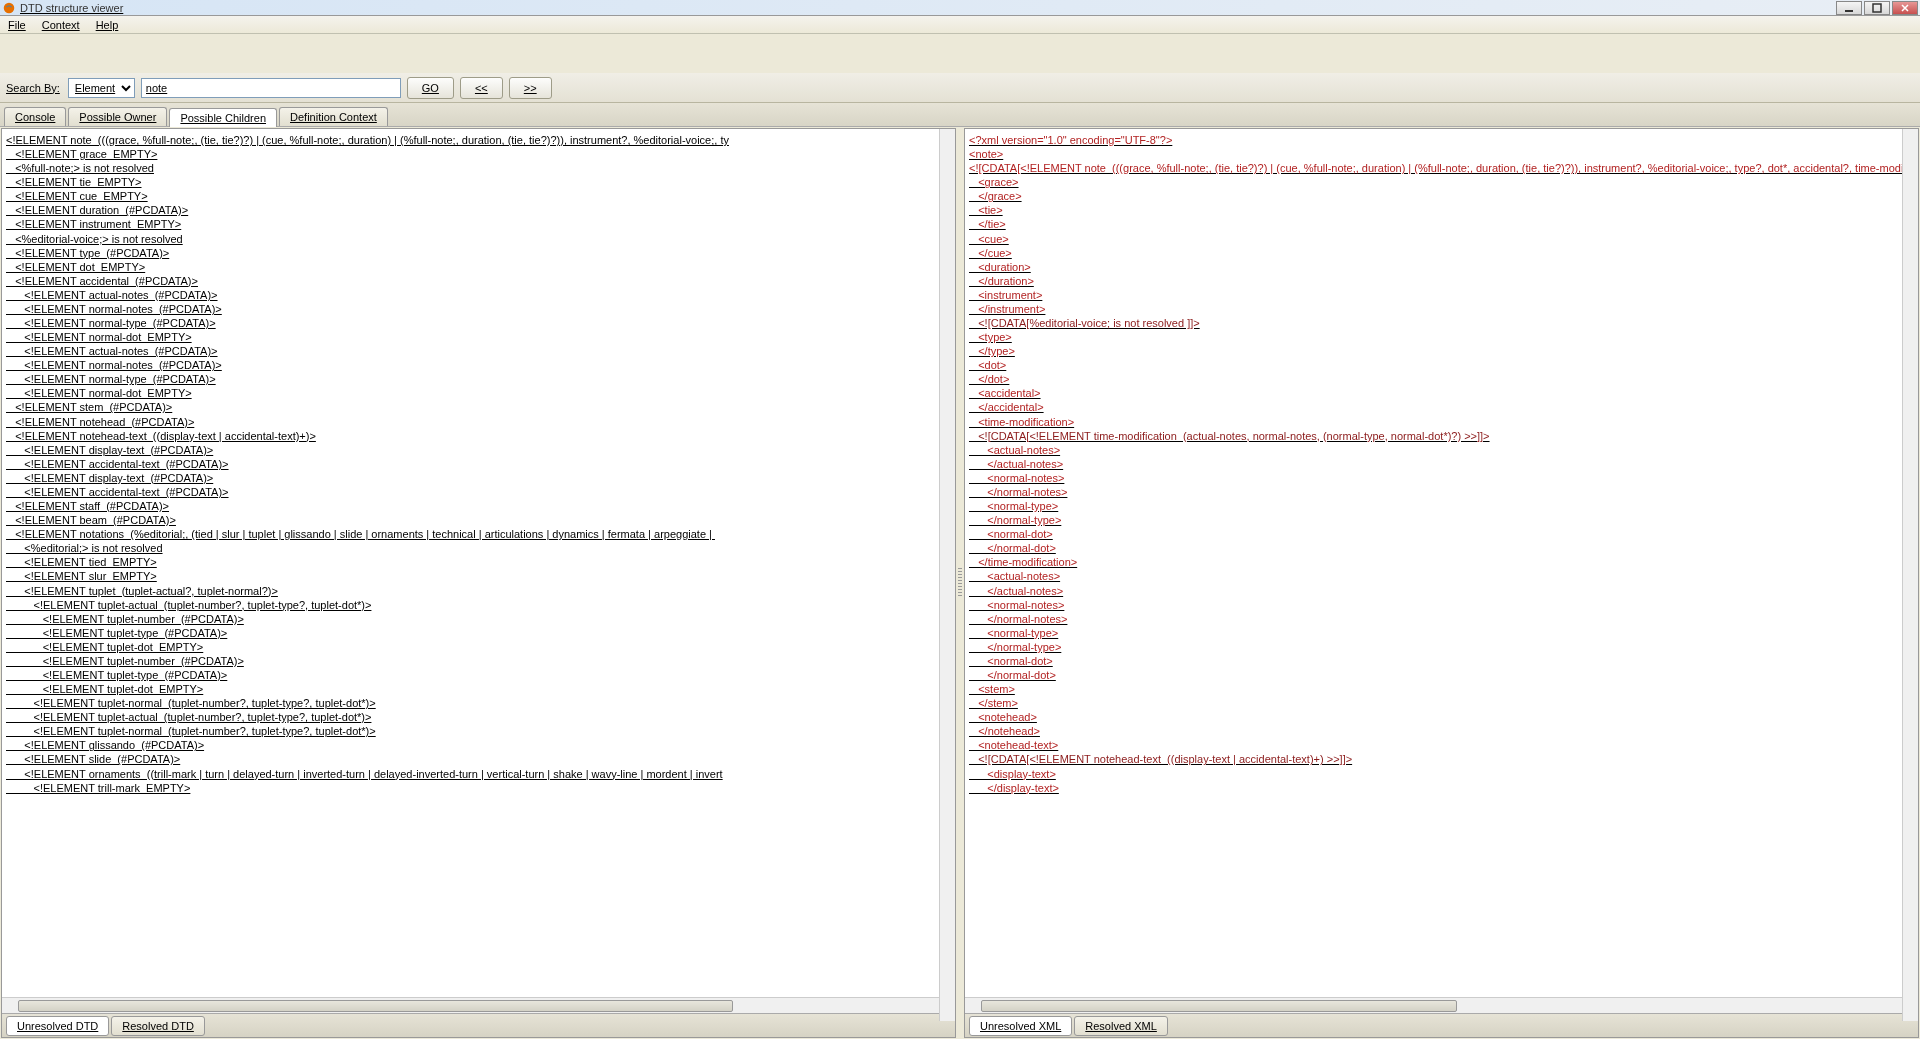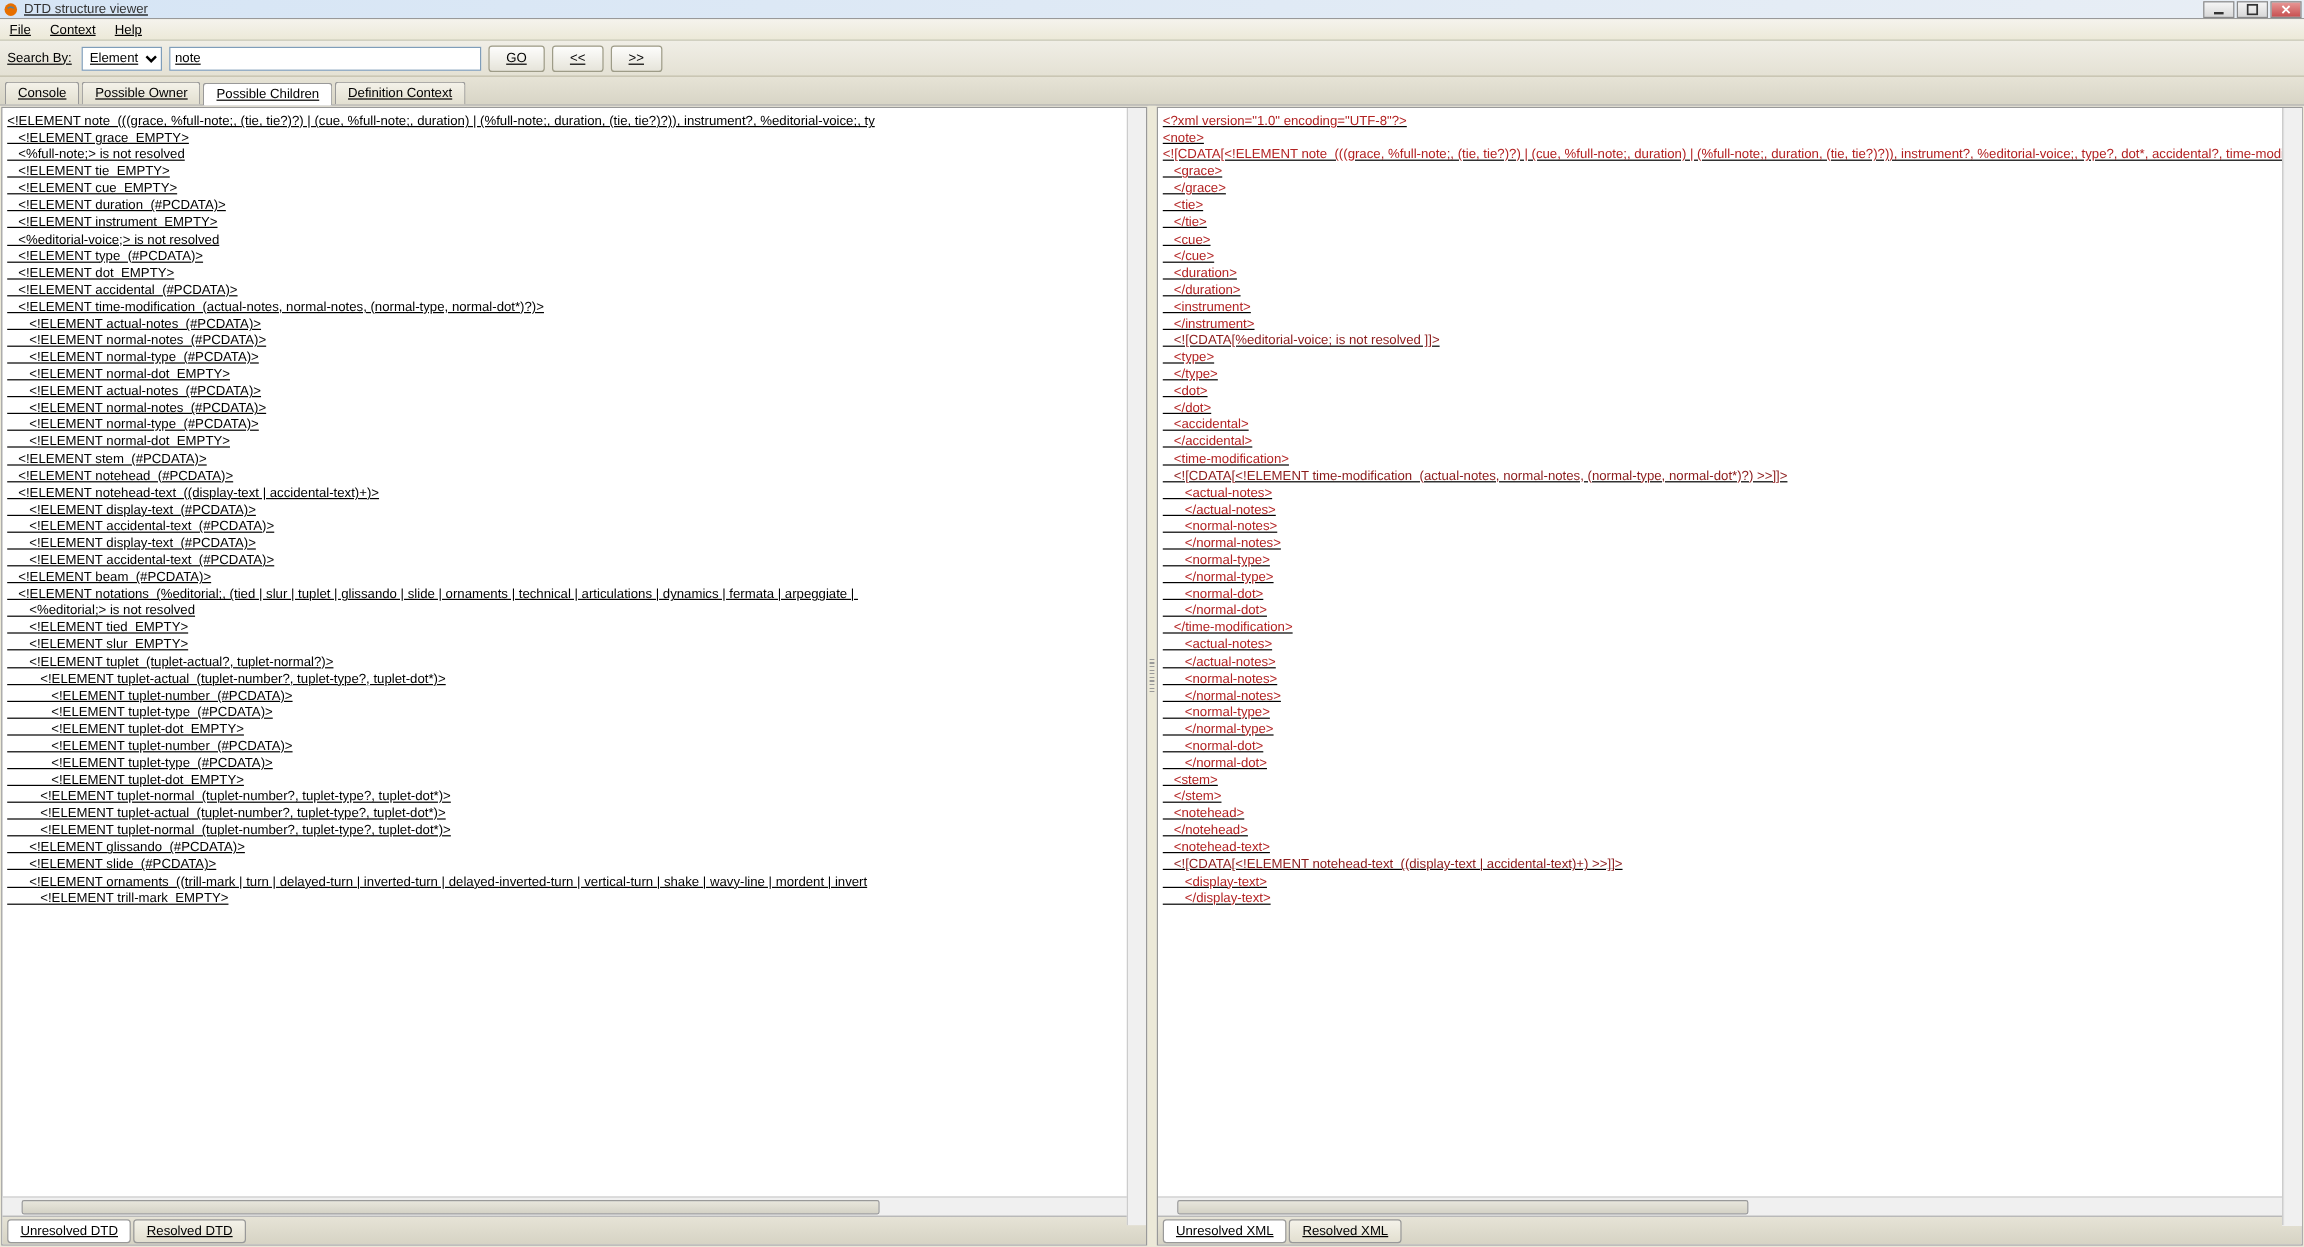--- a/index.html
+++ b/index.html
@@ -7,21 +7,21 @@
 .window { width: 1920px; height: 1039px; display: flex; flex-direction: column; text-decoration: underline; }
 .titlebar { height: 16px; background: linear-gradient(to right, #d6e5f5, #e8eef5); display: flex; align-items: center; padding: 0 2px; border-bottom: 1px solid #999; }
 .titlebar-icon { width: 14px; height: 14px; margin-right: 4px; }
 .titlebar-text { flex: 1; color: #333; font-size: 11px; }
 .window-controls { display: flex; gap: 2px; }
 .win-btn { width: 26px; height: 14px; background: linear-gradient(to bottom, #f5f5f5, #d8d8d8); border: 1px solid #888; display: flex; align-items: center; justify-content: center; font-size: 9px; cursor: pointer; }
 .win-btn.close { background: linear-gradient(to bottom, #e79796, #c75050); color: #fff; }
 .win-btn svg { width: 10px; height: 10px; }
 .menubar { height: 18px; background: linear-gradient(to bottom, #f5f3ed, #ece9d8); display: flex; align-items: center; padding: 0 4px; gap: 8px; border-bottom: 1px solid #c0c0b0; }
 .menu-item { cursor: pointer; padding: 1px 4px; }
-.toolbar { height: 30px; background: linear-gradient(to bottom, #f0eee6, #e4e1d4); display: flex; align-items: center; padding: 0 6px; gap: 6px; border-bottom: 1px solid #b8b5a0; }
+.toolbar { height: 30px; background: linear-gradient(to bottom, #f0eee6, #e4e1d4); display: flex; align-items: center; padding: 0 6px; gap: 6px; border-bottom: 1px solid #b8b5a0; margin-top: 39px; }
 .toolbar label { margin-right: 2px; }
 .combo { position: relative; display: inline-flex; align-items: center; background: #fff; border: 1px solid #7f9db9; height: 20px; }
 .combo select { border: none; background: transparent; height: 18px; padding: 0 2px; outline: none; min-width: 60px; }
 .search-input { width: 260px; height: 20px; border: 1px solid #7f9db9; padding: 0 4px; background: #fff; outline: none; }
 .btn { height: 22px; padding: 0 14px; background: linear-gradient(to bottom, #fdfdfc, #e6e4da); border: 1px solid #9e9c88; border-radius: 3px; cursor: pointer; }
 .tabbar { height: 24px; display: flex; align-items: flex-end; padding: 0 4px; background: linear-gradient(to bottom, #e6e3d6, #d8d5c6); border-bottom: 1px solid #aaa; }
 .tab { padding: 3px 10px; background: linear-gradient(to bottom, #f4f2e9, #e2dfd0); border: 1px solid #999; border-bottom: none; border-radius: 3px 3px 0 0; margin-right: 2px; cursor: pointer; }
 .tab.active { background: #fff; position: relative; top: 1px; }
 .content { flex: 1; display: flex; overflow: hidden; }
 .panel { display: flex; flex-direction: column; background: #fff; border: 1px solid #999; margin: 1px; overflow: hidden; position: relative; }
@@ -105,36 +105,36 @@
           <div class="tree-line black">   &lt;!ELEMENT grace  EMPTY&gt;</div>
           <div class="tree-line black">   &lt;%full-note;&gt; is not resolved</div>
           <div class="tree-line black">   &lt;!ELEMENT tie  EMPTY&gt;</div>
           <div class="tree-line black">   &lt;!ELEMENT cue  EMPTY&gt;</div>
           <div class="tree-line black">   &lt;!ELEMENT duration  (#PCDATA)&gt;</div>
           <div class="tree-line black">   &lt;!ELEMENT instrument  EMPTY&gt;</div>
           <div class="tree-line black">   &lt;%editorial-voice;&gt; is not resolved</div>
           <div class="tree-line black">   &lt;!ELEMENT type  (#PCDATA)&gt;</div>
           <div class="tree-line black">   &lt;!ELEMENT dot  EMPTY&gt;</div>
           <div class="tree-line black">   &lt;!ELEMENT accidental  (#PCDATA)&gt;</div>
-          <div class="tree-line black">   &lt;!ELEMENT time-modification  (actual-notes, normal-notes, (normal-type, normal-dot*)?)&gt;</div>
           <div class="tree-line black">      &lt;!ELEMENT actual-notes  (#PCDATA)&gt;</div>
           <div class="tree-line black">      &lt;!ELEMENT normal-notes  (#PCDATA)&gt;</div>
           <div class="tree-line black">      &lt;!ELEMENT normal-type  (#PCDATA)&gt;</div>
           <div class="tree-line black">      &lt;!ELEMENT normal-dot  EMPTY&gt;</div>
           <div class="tree-line black">      &lt;!ELEMENT actual-notes  (#PCDATA)&gt;</div>
           <div class="tree-line black">      &lt;!ELEMENT normal-notes  (#PCDATA)&gt;</div>
           <div class="tree-line black">      &lt;!ELEMENT normal-type  (#PCDATA)&gt;</div>
           <div class="tree-line black">      &lt;!ELEMENT normal-dot  EMPTY&gt;</div>
           <div class="tree-line black">   &lt;!ELEMENT stem  (#PCDATA)&gt;</div>
           <div class="tree-line black">   &lt;!ELEMENT notehead  (#PCDATA)&gt;</div>
           <div class="tree-line black">   &lt;!ELEMENT notehead-text  ((display-text | accidental-text)+)&gt;</div>
           <div class="tree-line black">      &lt;!ELEMENT display-text  (#PCDATA)&gt;</div>
           <div class="tree-line black">      &lt;!ELEMENT accidental-text  (#PCDATA)&gt;</div>
           <div class="tree-line black">      &lt;!ELEMENT display-text  (#PCDATA)&gt;</div>
           <div class="tree-line black">      &lt;!ELEMENT accidental-text  (#PCDATA)&gt;</div>
+          <div class="tree-line black">   &lt;!ELEMENT staff  (#PCDATA)&gt;</div>
           <div class="tree-line black">   &lt;!ELEMENT beam  (#PCDATA)&gt;</div>
           <div class="tree-line black">   &lt;!ELEMENT notations  (%editorial;, (tied | slur | tuplet | glissando | slide | ornaments | technical | articulations | dynamics | fermata | arpeggiate | </div>
           <div class="tree-line black">      &lt;%editorial;&gt; is not resolved</div>
           <div class="tree-line black">      &lt;!ELEMENT tied  EMPTY&gt;</div>
           <div class="tree-line black">      &lt;!ELEMENT slur  EMPTY&gt;</div>
           <div class="tree-line black">      &lt;!ELEMENT tuplet  (tuplet-actual?, tuplet-normal?)&gt;</div>
           <div class="tree-line black">         &lt;!ELEMENT tuplet-actual  (tuplet-number?, tuplet-type?, tuplet-dot*)&gt;</div>
           <div class="tree-line black">            &lt;!ELEMENT tuplet-number  (#PCDATA)&gt;</div>
           <div class="tree-line black">            &lt;!ELEMENT tuplet-type  (#PCDATA)&gt;</div>
           <div class="tree-line black">            &lt;!ELEMENT tuplet-dot  EMPTY&gt;</div>

